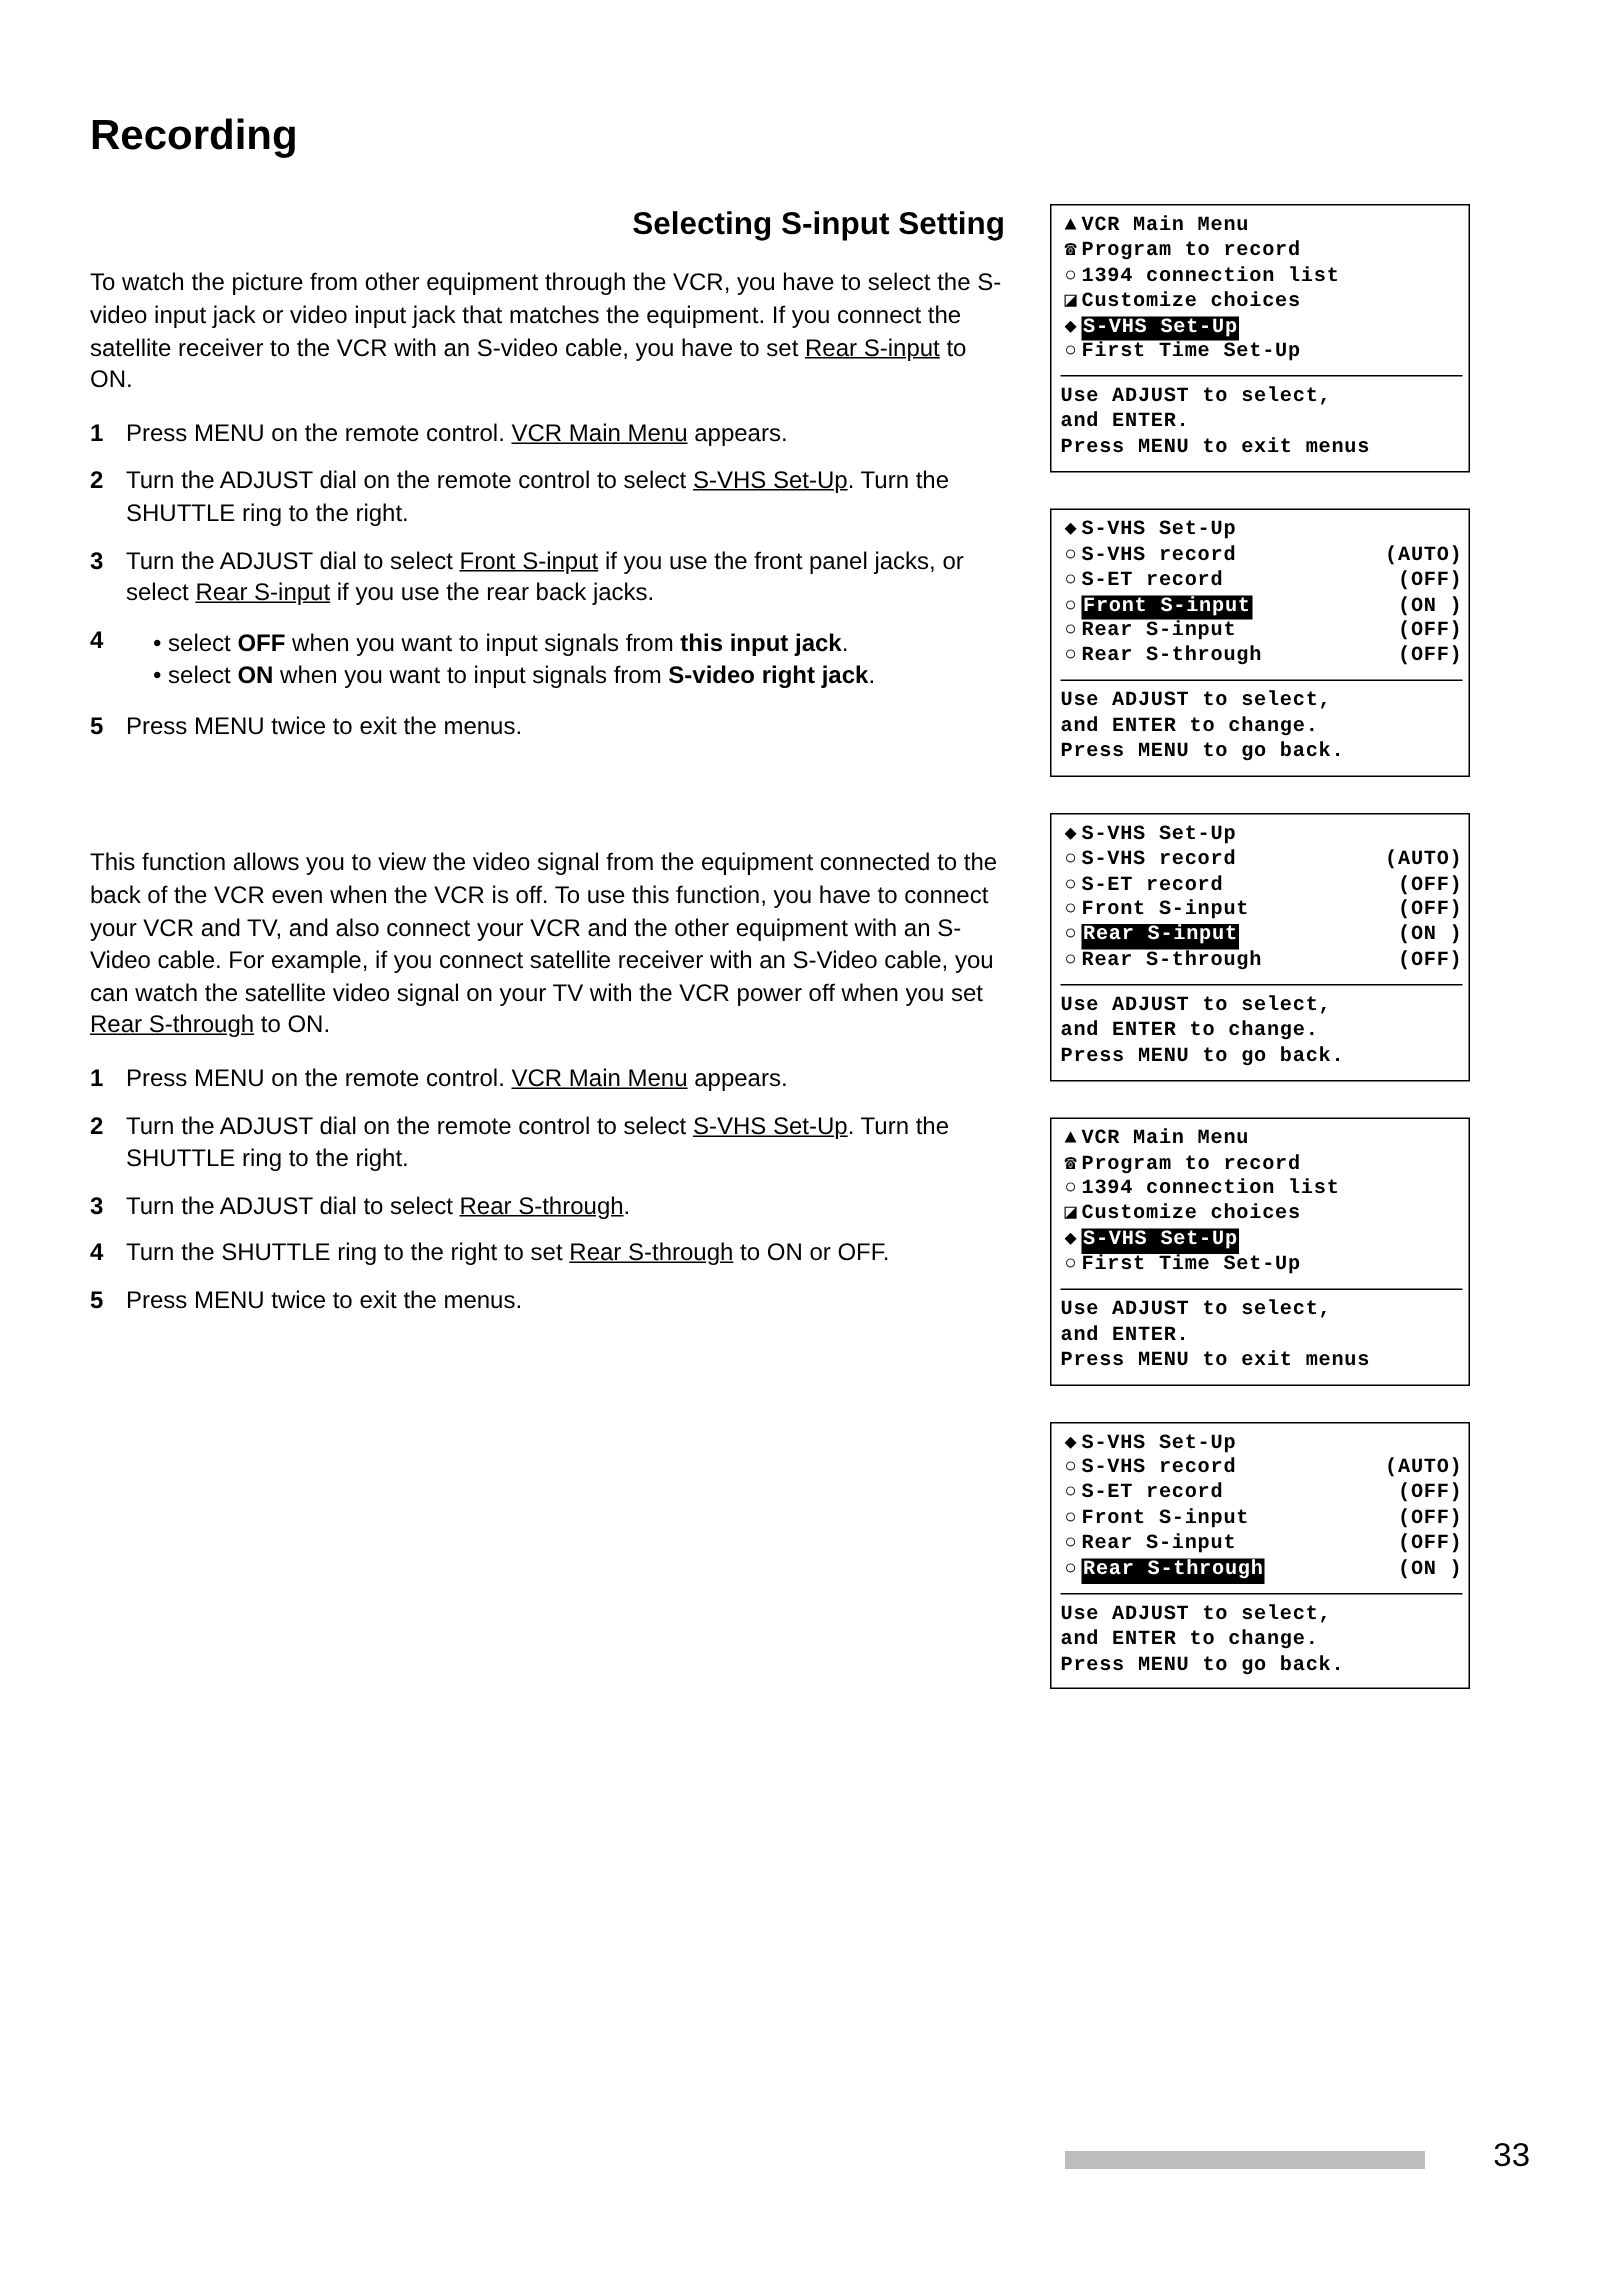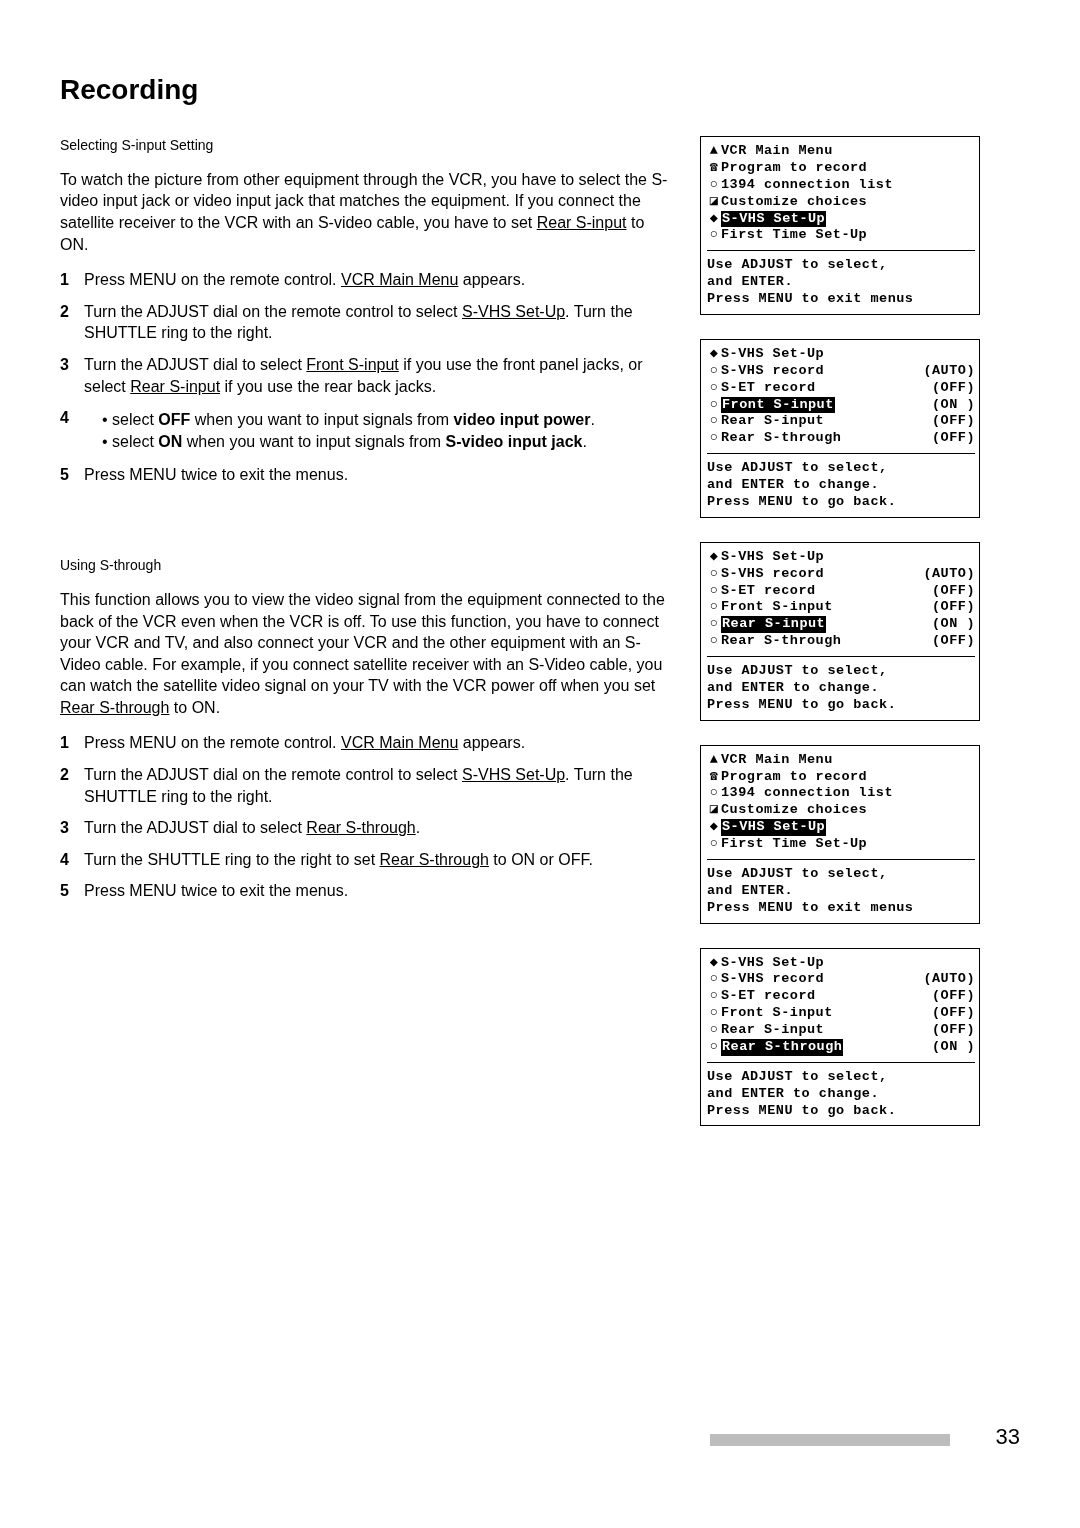--- a/index.html
+++ b/index.html
@@ -14,23 +14,24 @@
     position: relative;
     min-height: 1480px;
     box-sizing: border-box;
   }
   h1 {
     font-size: 28px;
     font-weight: bold;
     margin: 4px 0 30px 0;
   }
   h2 {
-    font-size: 14px;
-    font-weight: normal;
+    font-size: 21px;
+    font-weight: bold;
     margin: 0 0 14px 0;
+    text-align: right;
   }
   .columns {
     display: flex;
     gap: 30px;
     align-items: flex-start;
   }
   .colL {
     flex: 0 0 610px;
     font-size: 16px;
     line-height: 1.35;
@@ -134,33 +135,32 @@
           <span class="body"><span>Turn the ADJUST dial on the remote control to select </span><span class="u">S-VHS Set-Up</span><span>.  Turn the SHUTTLE ring to the right.</span></span>
           </li>
         <li>
             <span class="num">3</span>
           <span class="body"><span>Turn the ADJUST dial to select </span><span class="u">Front S-input</span><span> if you use the front panel jacks, or select </span><span class="u">Rear S-input</span><span> if you use the rear back jacks.</span></span>
           </li>
         <li>
             <span class="num">4</span>
           <span class="body">
             <ul class="bullets">
-              <li><span>select </span><b>OFF</b><span> when you want to input signals from </span><b>video input power</b><span>.</span></li>
-              <li><span>select </span><b>ON</b><span> when you want to input signals from </span><b>S-video input jack</b><span>.</span></li>
+              <li><span>select </span><b>OFF</b><span> when you want to input signals from </span><b>this input jack</b><span>.</span></li>
+              <li><span>select </span><b>ON</b><span> when you want to input signals from </span><b>S-video right jack</b><span>.</span></li>
             </ul>
           </span>
           </li>
         <li>
             <span class="num">5</span>
           <span class="body">Press MENU twice to exit the menus.</span>
           </li>
       </ol>
 
       <div class="section2">
-        <h2>Using S-through</h2>
         <p class="para">
           <span>This function allows you to view the video signal from the equipment connected to the back of the VCR even when the VCR is off.  To use this function, you have to connect your VCR and TV, and also connect your VCR and the other equipment with an S-Video cable.  For example, if you connect satellite receiver with an S-Video cable, you can watch the satellite video signal on your TV with the VCR power off when you set </span><span class="u">Rear S-through</span><span> to ON.</span>
         </p>
         <ol class="steps">
           <li>
               <span class="num">1</span>
             <span class="body"><span>Press MENU on the remote control.  </span><span class="u">VCR Main Menu</span><span> appears.</span></span>
             </li>
           <li>
               <span class="num">2</span>

